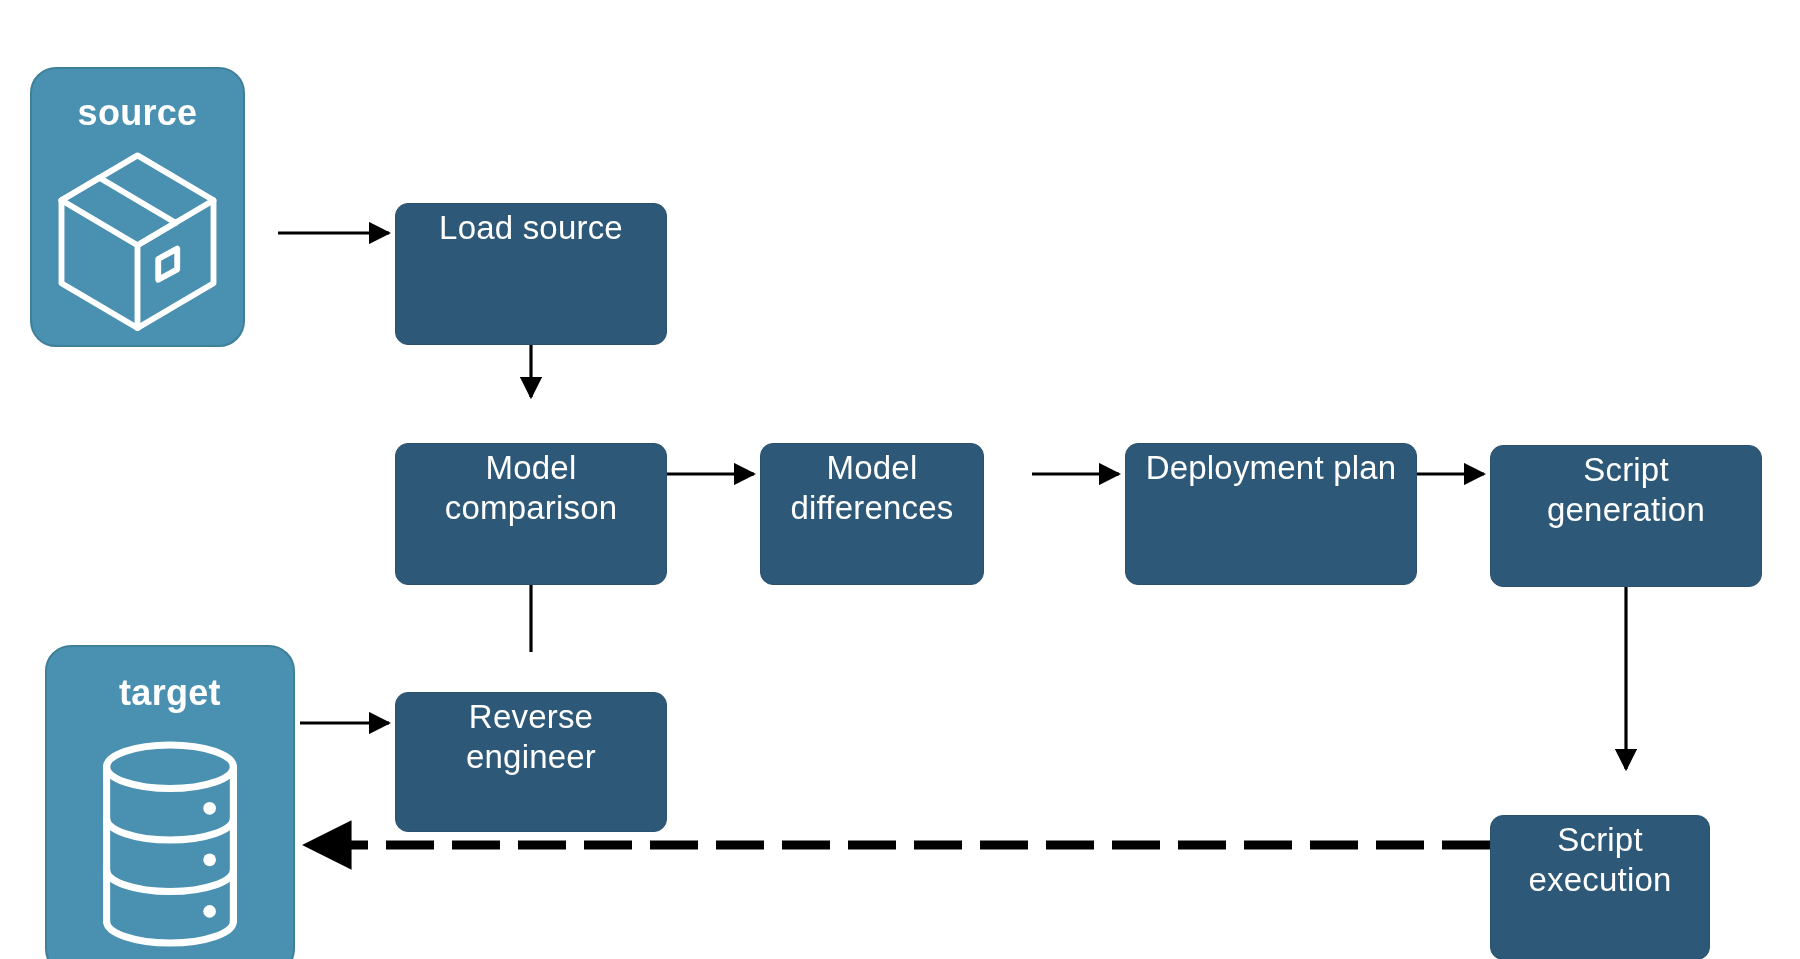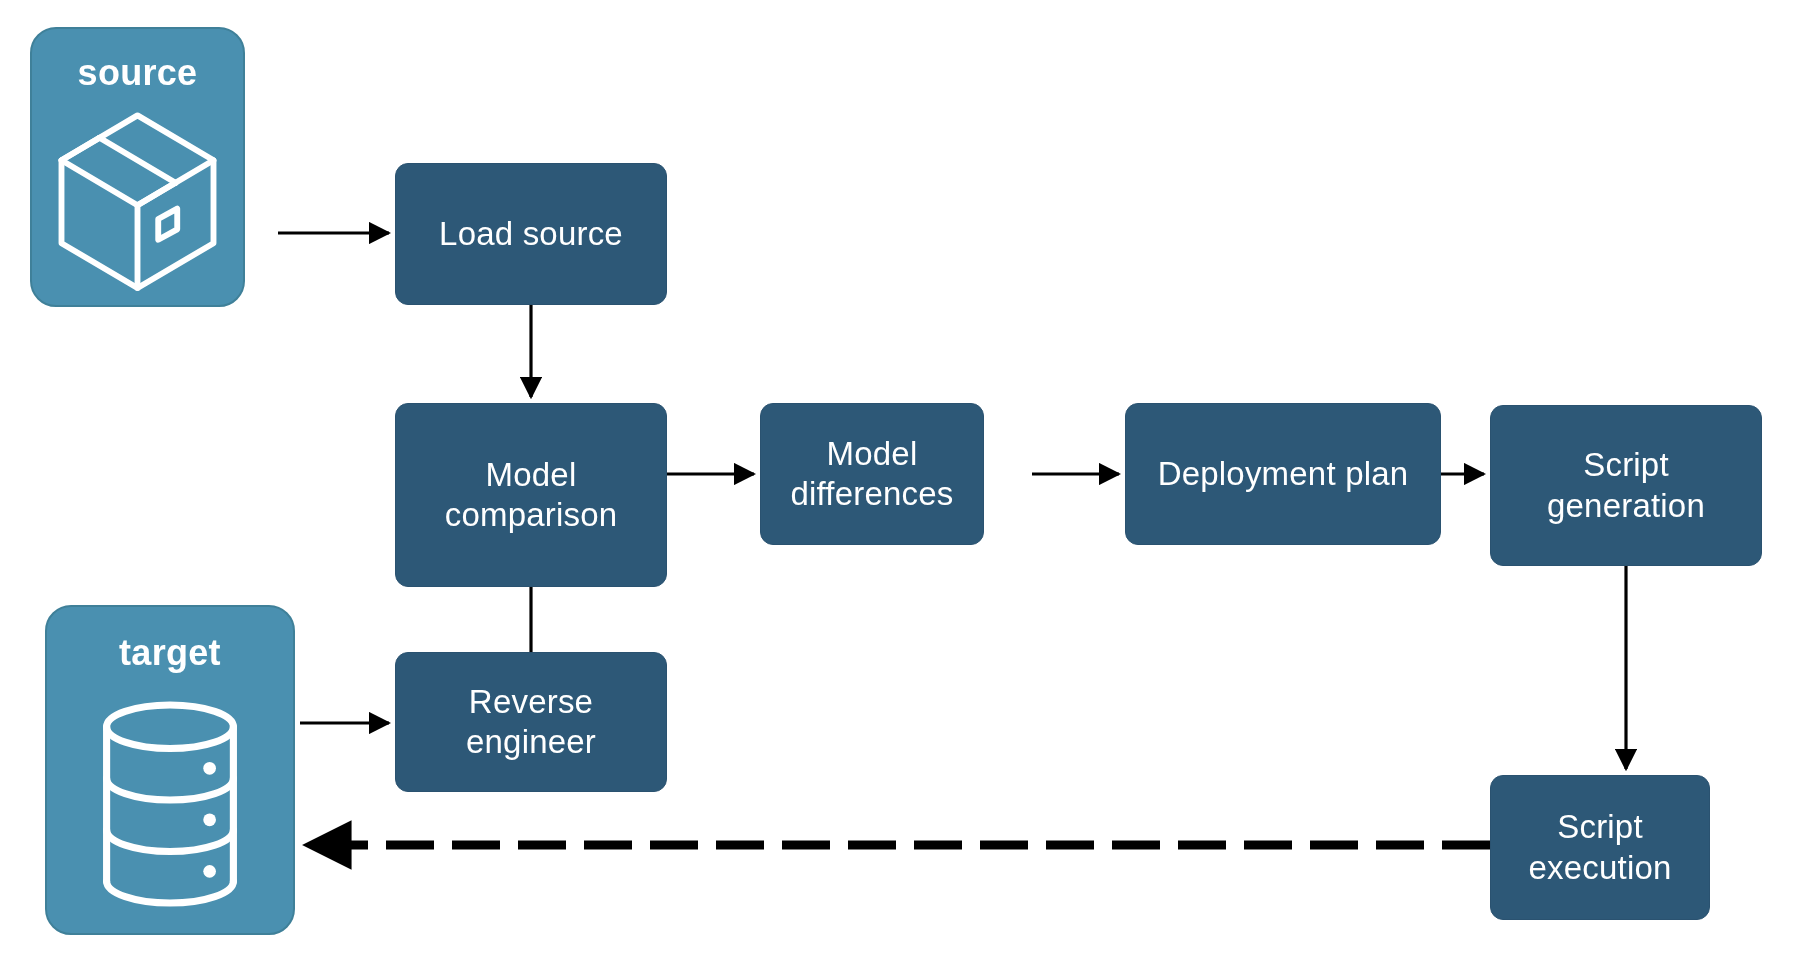--- a/index.html
+++ b/index.html
@@ -14,25 +14,25 @@
     position: relative;
     width: 1800px;
     height: 959px;
     background: #ffffff;
     overflow: hidden;
   }
   .node {
     position: absolute;
     box-sizing: border-box;
     display: flex;
-    align-items: center;
     justify-content: center;
     text-align: center;
     color: #ffffff;
     line-height: 1.22;
+    margin-top: 40px;
   }
   
   .proc {
     background: #2d5877;
     border: 1px solid #2a5270;
     border-radius: 13px;
     font-size: 33px;
     font-weight: 400;
     letter-spacing: 0.2px;
     padding: 4px 10px;
@@ -135,33 +135,33 @@
         <circle cx="60" cy="61" r="3.2" fill="#ffffff" stroke="none"></circle>
         <circle cx="60" cy="87" r="3.2" fill="#ffffff" stroke="none"></circle>
       </svg>
     </div>
   </div>
 
   <div class="node proc" style="left:395px; top:163px; width:272px; height:142px;">
     <span>Load source</span>
   </div>
 
-  <div class="node proc" style="left:395px; top:403px; width:272px; height:184px;">
+  <div class="node proc" style="left:395px; top:403px; width:272px; height:142px;">
     <span>Model comparison</span>
   </div>
 
   <div class="node proc" style="left:760px; top:403px; width:224px; height:142px;">
     <span>Model differences</span>
   </div>
 
-  <div class="node proc" style="left:1125px; top:403px; width:316px; height:142px;">
+  <div class="node proc" style="left:1125px; top:403px; width:292px; height:142px;">
     <span>Deployment plan</span>
   </div>
 
-  <div class="node proc" style="left:1490px; top:405px; width:272px; height:161px;">
+  <div class="node proc" style="left:1490px; top:405px; width:272px; height:142px;">
     <span>Script generation</span>
   </div>
 
   <div class="node proc" style="left:395px; top:652px; width:272px; height:140px;">
     <span>Reverse engineer</span>
   </div>
 
   <div class="node proc" style="left:1490px; top:775px; width:220px; height:145px;">
     <span>Script execution</span>
   </div>

